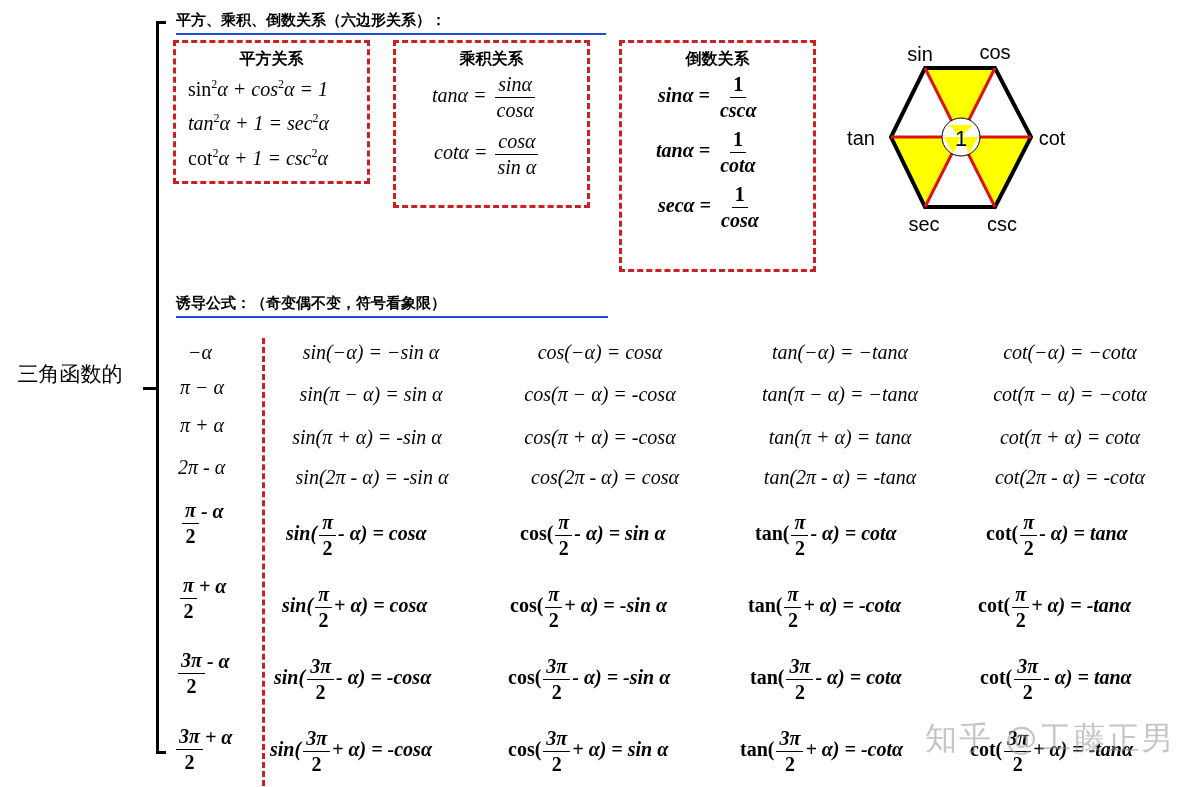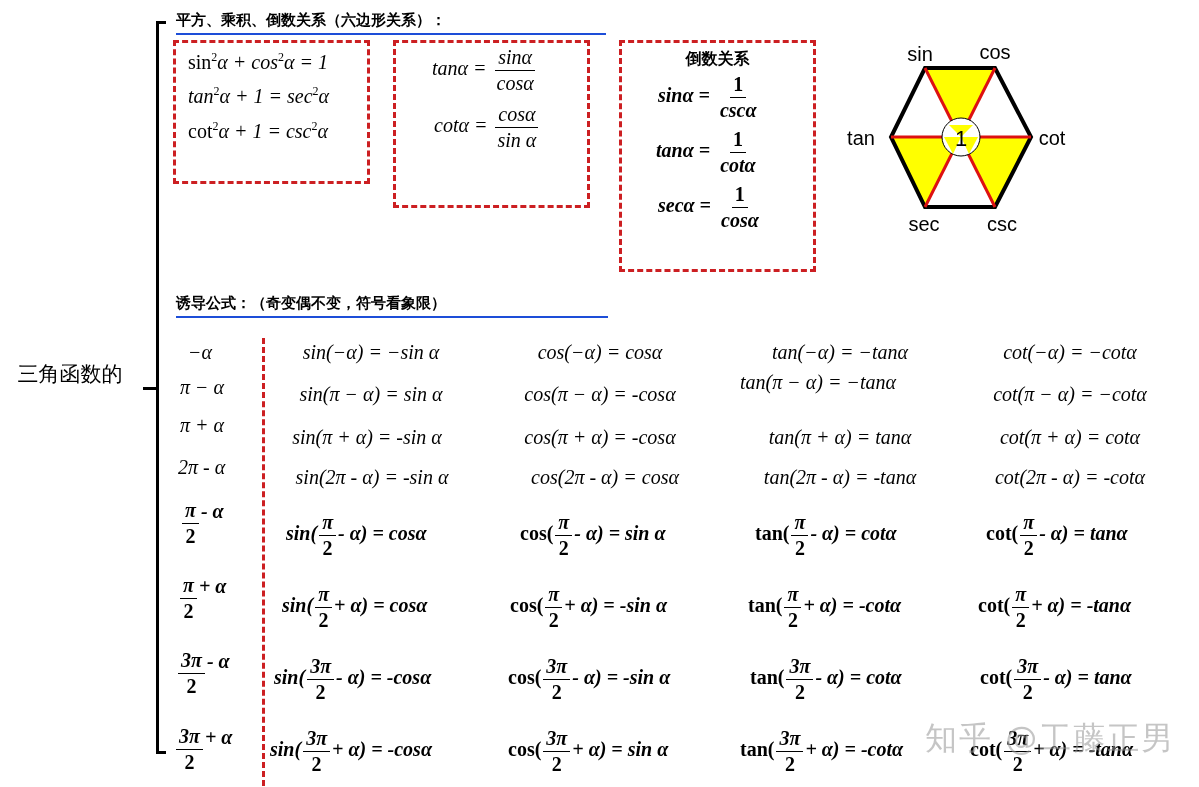--- a/index.html
+++ b/index.html
@@ -30,32 +30,34 @@
 </div>
 
 <div class="abs bracket-h" style="left:143px; top:387px; width:15px;"></div>
 <div class="abs bracket-v" style="left:156px; top:22px; height:732px;"></div>
 <div class="abs bracket-h" style="left:156px; top:21px; width:10px;"></div>
 <div class="abs bracket-h" style="left:156px; top:751px; width:10px;"></div>
 
 <div class="abs heading" style="left:176px; top:7px; width:428px;">平方、乘积、倒数关系（六边形关系）：</div>
 
 <div class="abs box" style="left:173px; top:40px; width:197px; height:144px;">
+  <div class="box-title">平方关系</div>
   <div class="eq" style="margin:8px 0 0 12px;">
     <span>sin</span><span class="sq">2</span><i>α + cos</i><span class="sq">2</span><i>α = 1</i>
   </div>
   <div class="eq" style="margin:13px 0 0 12px;">
     <i>tan</i><span class="sq">2</span><i>α + 1 = sec</i><span class="sq">2</span><i>α</i>
   </div>
   <div class="eq" style="margin:14px 0 0 12px;">
     <span>cot</span><span class="sq">2</span><i>α + 1 = csc</i><span class="sq">2</span><i>α</i>
   </div>
 </div>
 
 <div class="abs box" style="left:393px; top:40px; width:197px; height:168px;">
+  <div class="box-title">乘积关系</div>
   <div class="eq" style="margin:4px 0 0 36px;">
     <i>tanα =</i>
     <span class="frac">
         <i class="num">sinα</i>
         <i class="den">cosα</i>
       </span>
   </div>
   <div class="eq" style="margin:10px 0 0 38px;">
     <i>cotα =</i>
     <span class="frac">
@@ -121,21 +123,21 @@
 
 <div class="abs eq" style="left:188px; top:342px;"><i>−α</i></div>
 <div class="abs eq" style="left:286px; top:342px; width:170px; text-align:center;"><i>sin(−α) = −sin α</i></div>
 <div class="abs eq" style="left:515px; top:342px; width:170px; text-align:center;"><i>cos(−α) = cosα</i></div>
 <div class="abs eq" style="left:750px; top:342px; width:180px; text-align:center;"><i>tan(−α) = −tanα</i></div>
 <div class="abs eq" style="left:980px; top:342px; width:180px; text-align:center;"><i>cot(−α) = −cotα</i></div>
 
 <div class="abs eq" style="left:180px; top:377px;"><i>π − α</i></div>
 <div class="abs eq" style="left:276px; top:384px; width:190px; text-align:center;"><i>sin(π − α) = sin α</i></div>
 <div class="abs eq" style="left:505px; top:384px; width:190px; text-align:center;"><i>cos(π − α) = -cosα</i></div>
-<div class="abs eq" style="left:740px; top:372px; width:200px; text-align:left;"><i>tan(π − α) = −tanα</i></div>
+<div class="abs eq" style="left:740px; top:384px; width:200px; text-align:center;"><i>tan(π − α) = −tanα</i></div>
 <div class="abs eq" style="left:970px; top:384px; width:200px; text-align:center;"><i>cot(π − α) = −cotα</i></div>
 
 <div class="abs eq" style="left:180px; top:415px;"><i>π + α</i></div>
 <div class="abs eq" style="left:272px; top:427px; width:190px; text-align:center;"><i>sin(π + α) = -sin α</i></div>
 <div class="abs eq" style="left:505px; top:427px; width:190px; text-align:center;"><i>cos(π + α) = -cosα</i></div>
 <div class="abs eq" style="left:740px; top:427px; width:200px; text-align:center;"><i>tan(π + α) = tanα</i></div>
 <div class="abs eq" style="left:970px; top:427px; width:200px; text-align:center;"><i>cot(π + α) = cotα</i></div>
 
 <div class="abs eq" style="left:178px; top:457px;"><i>2π - α</i></div>
 <div class="abs eq" style="left:272px; top:467px; width:200px; text-align:center;"><i>sin(2π - α) = -sin α</i></div>

